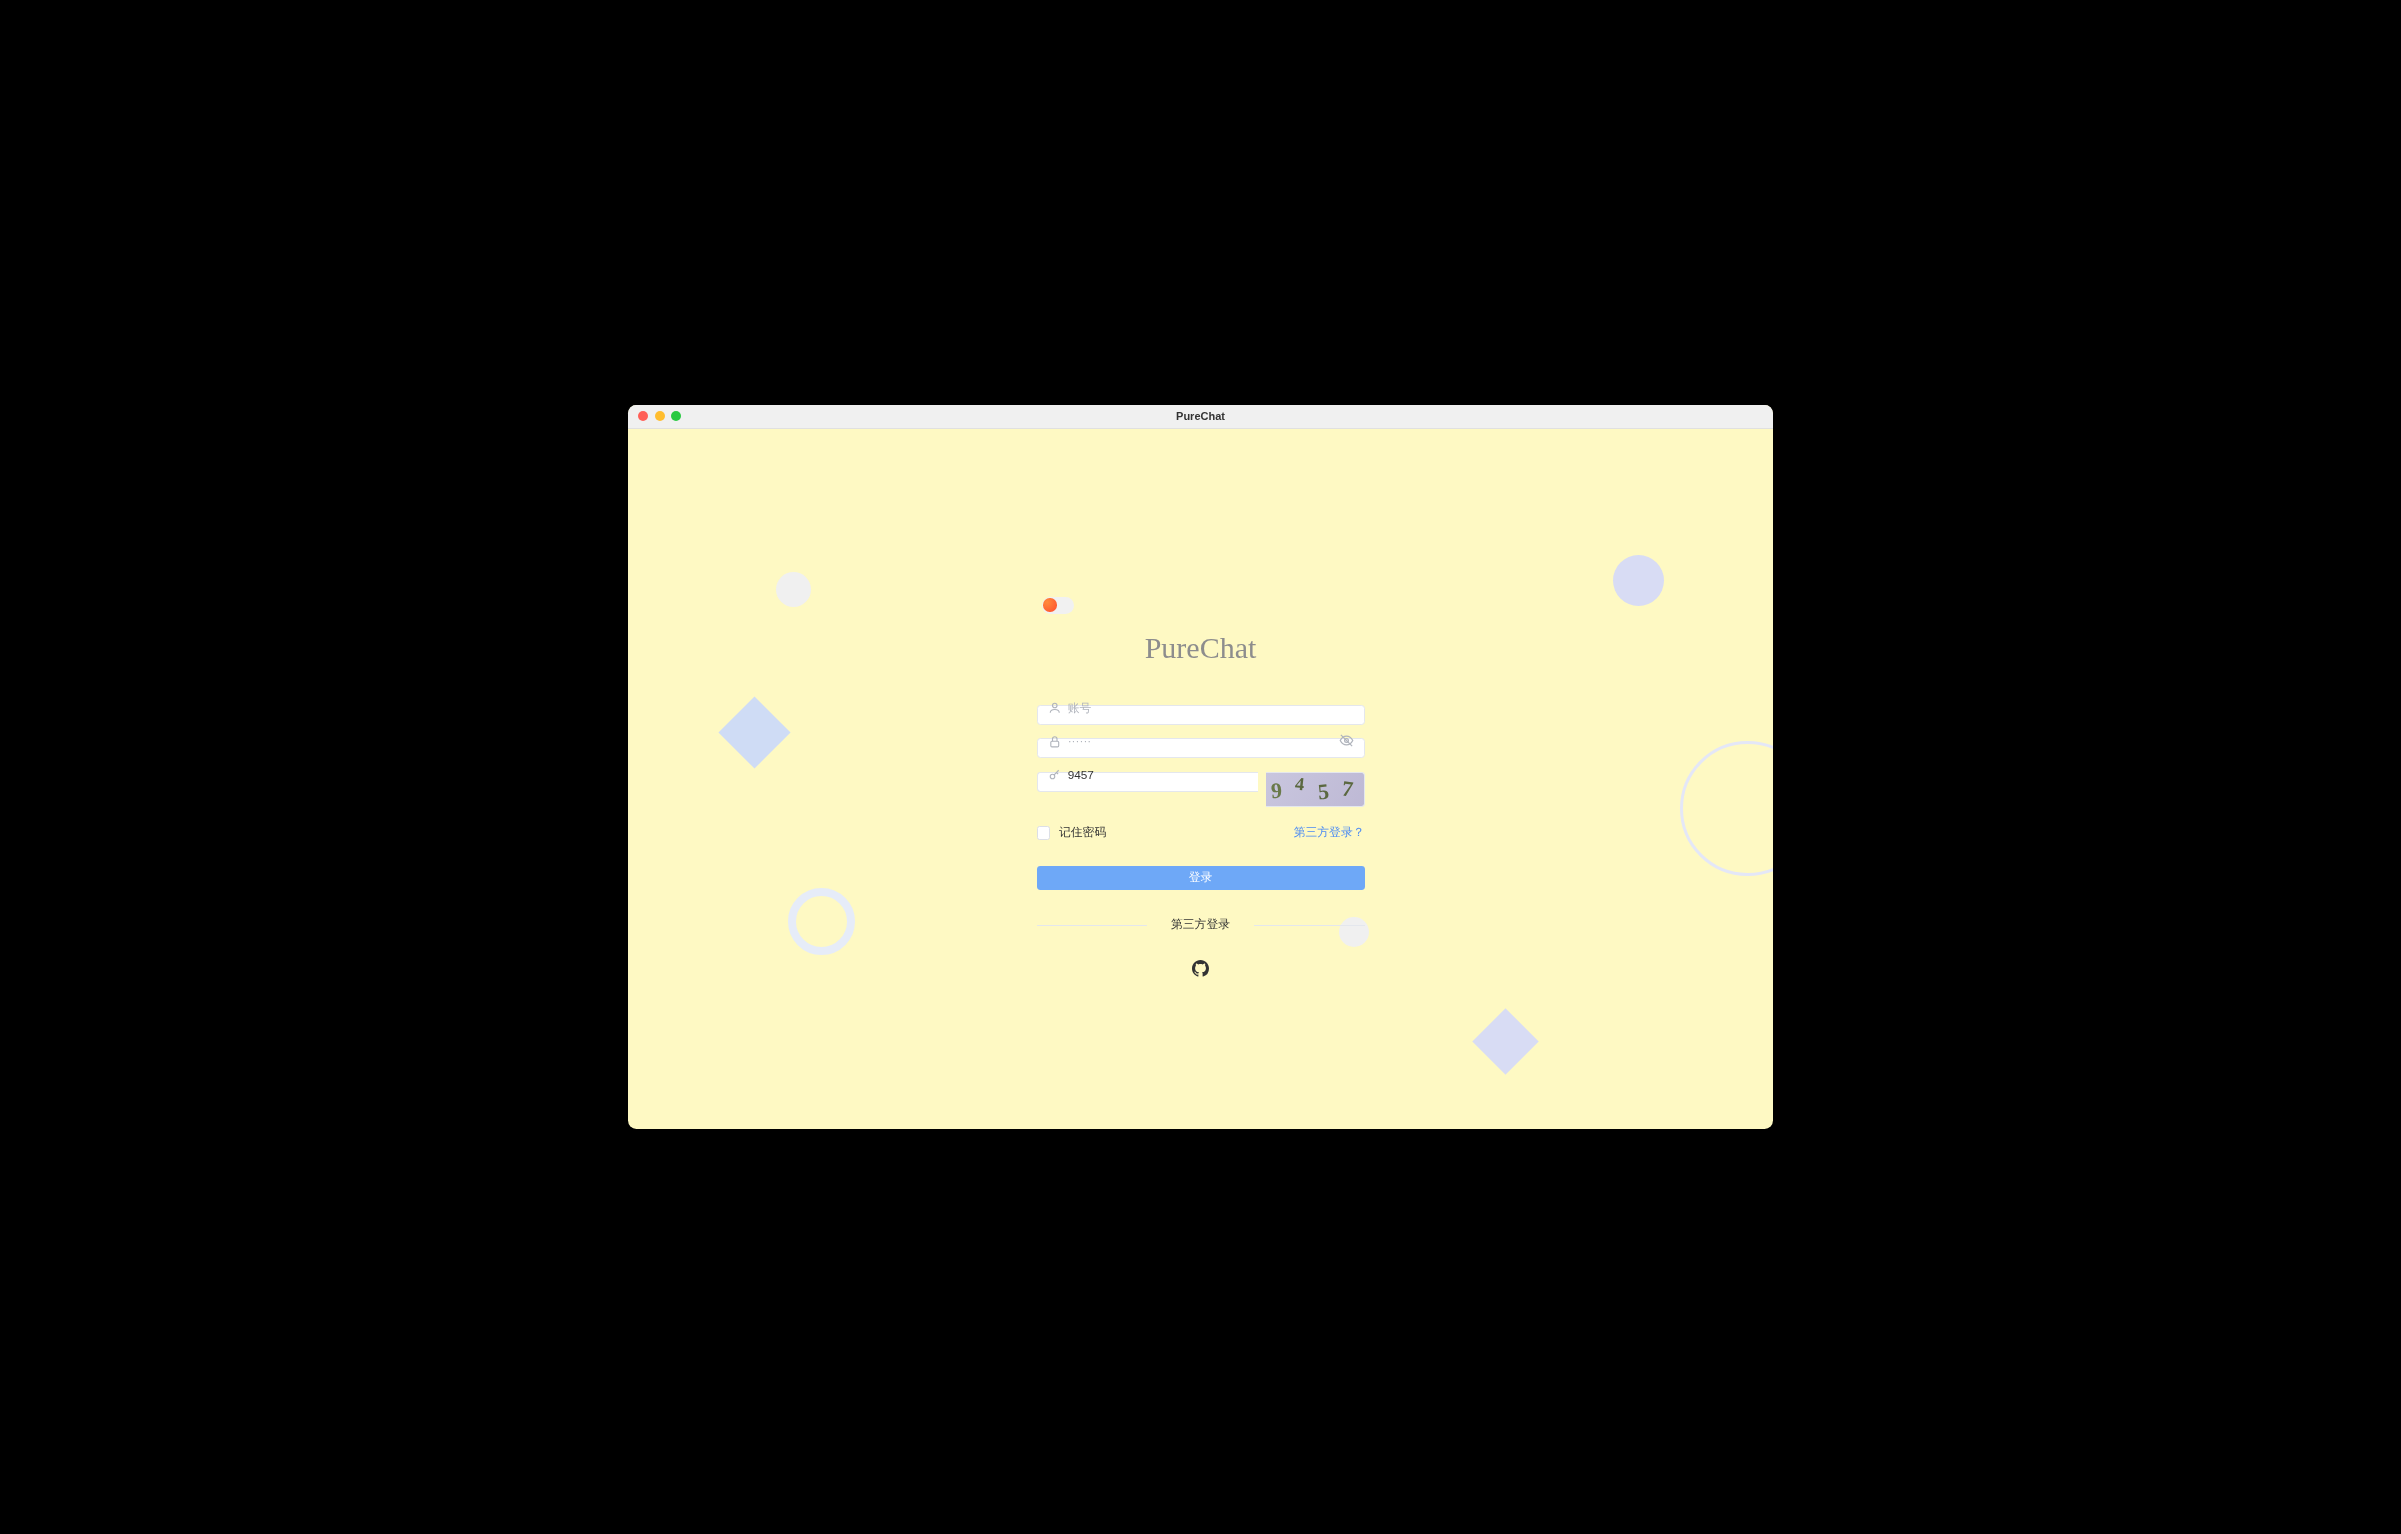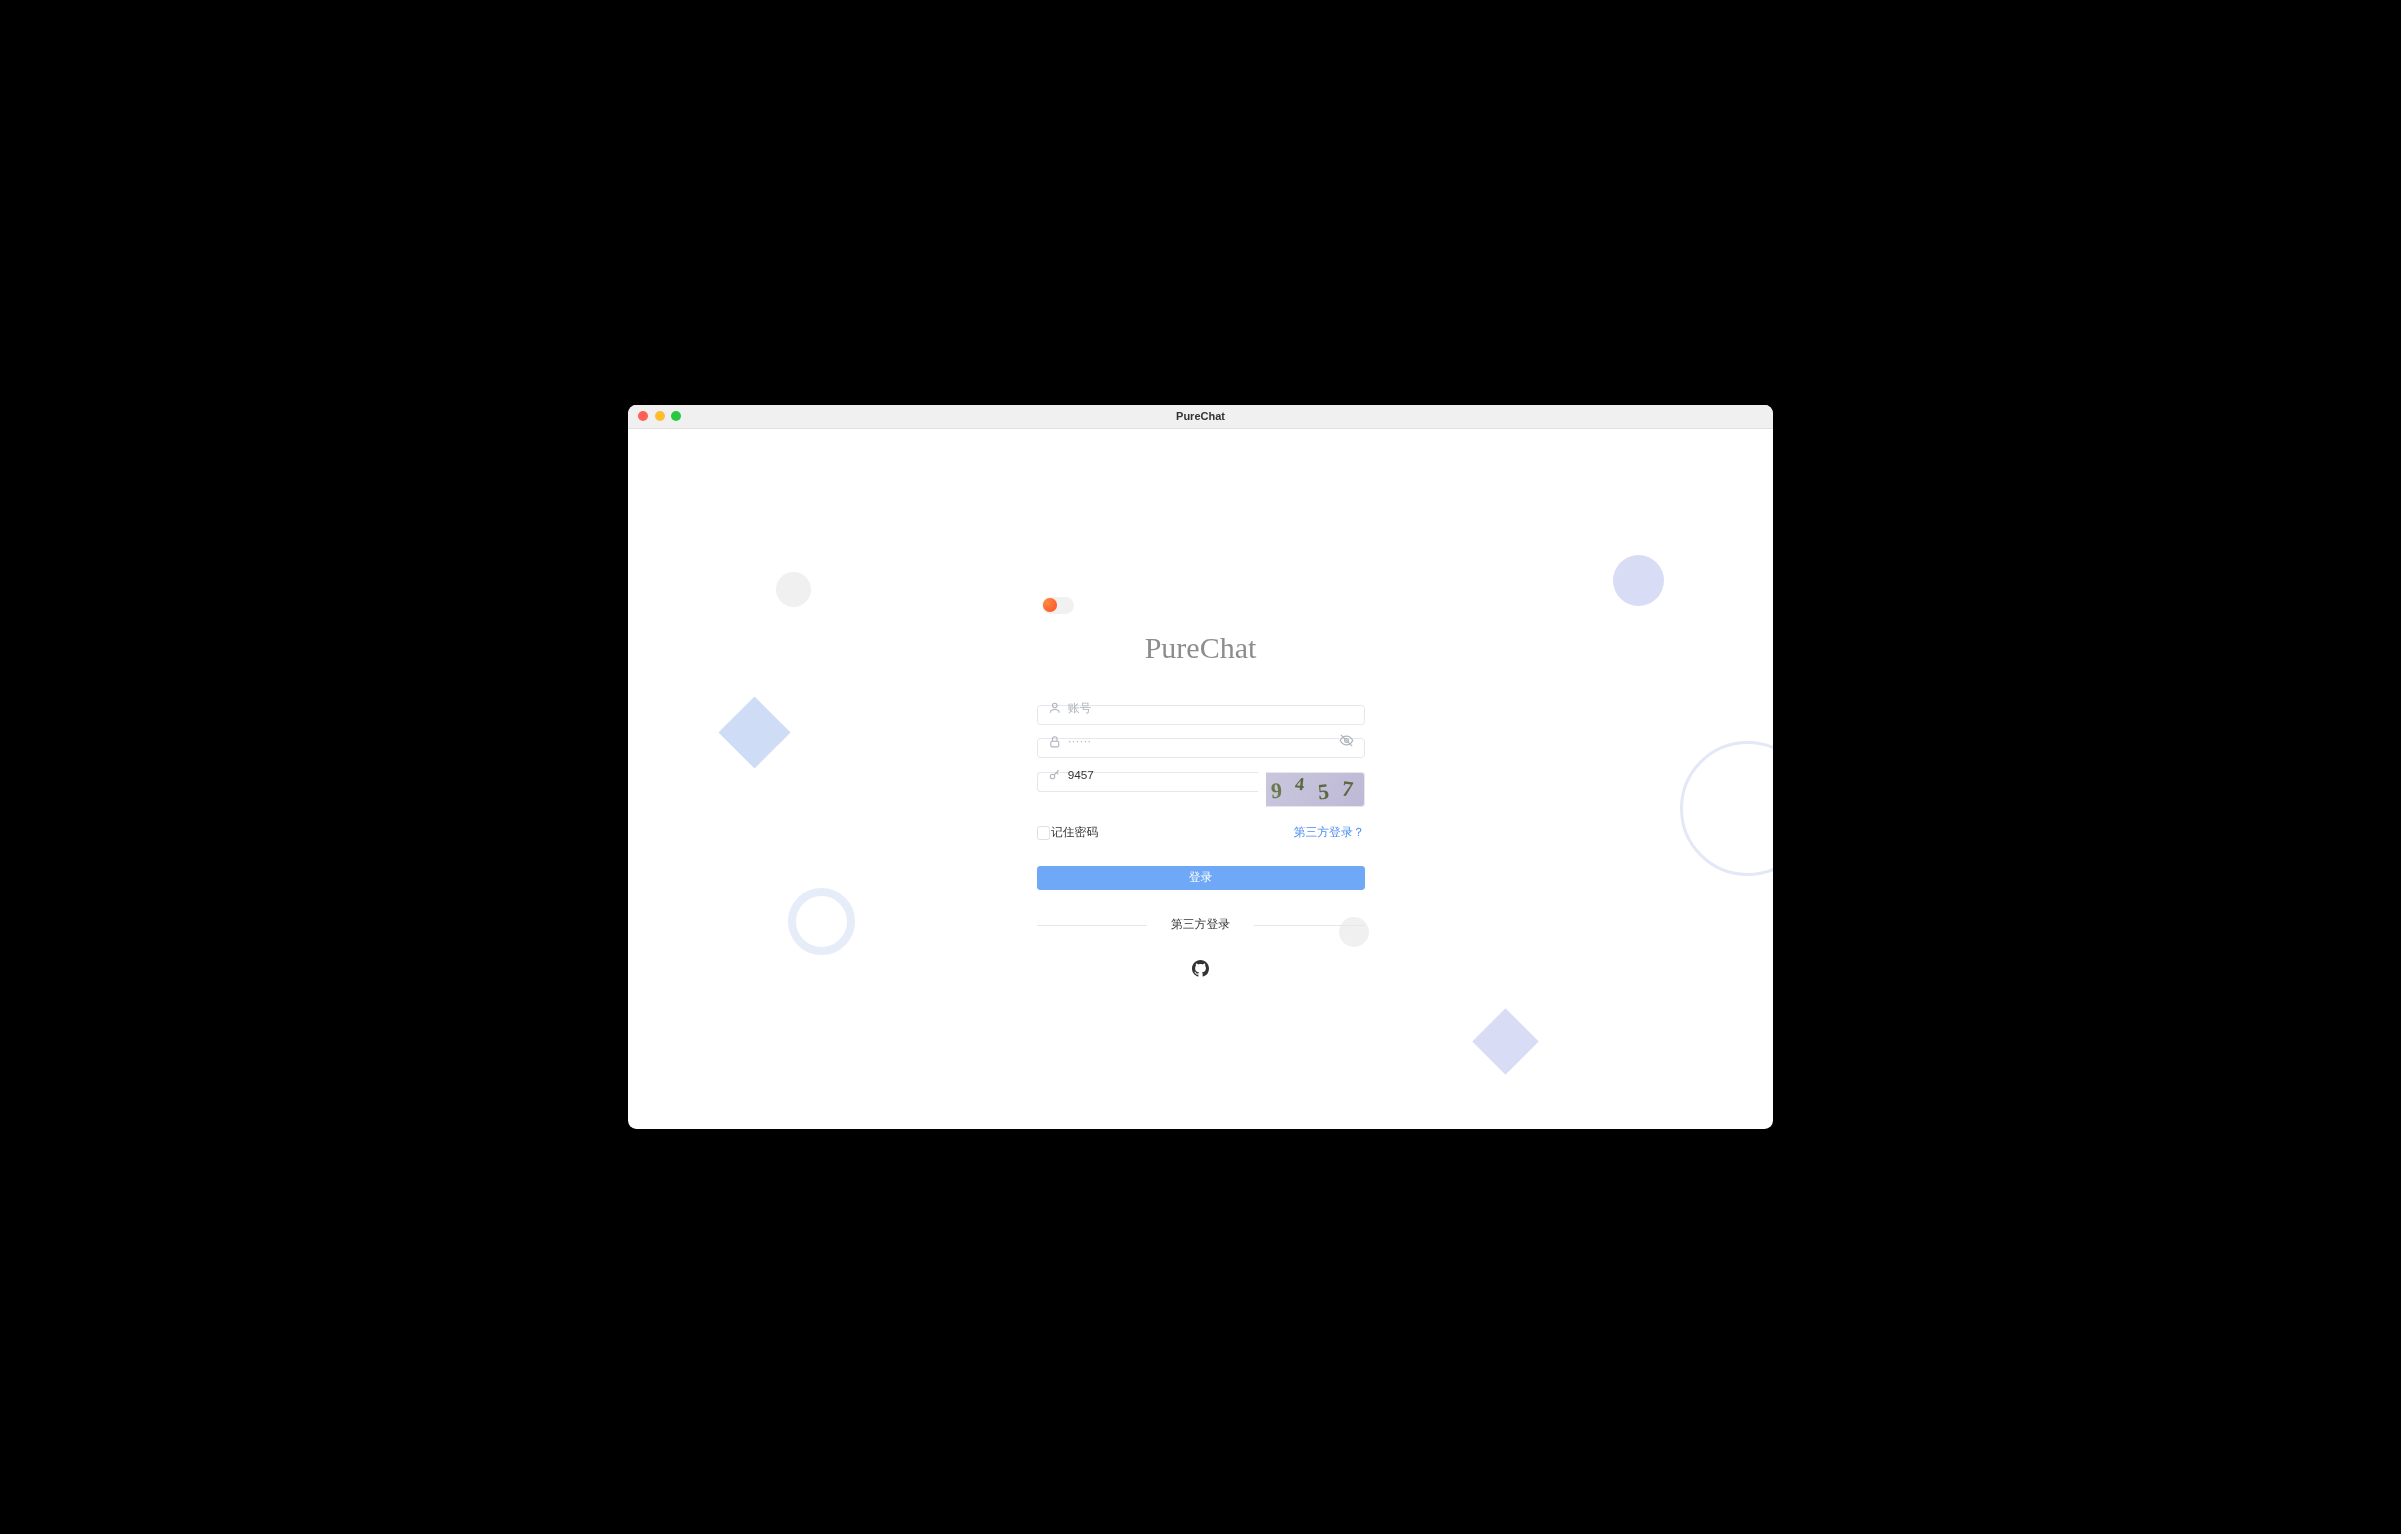--- a/index.html
+++ b/index.html
@@ -8,21 +8,21 @@
       background: #000;
       display: flex;
       align-items: center;
       justify-content: center;
       min-height: 100vh;
       padding: 17px;
     }
     .window {
       width: 1145px;
       height: 724px;
-      background: #ffffff;
+      background: #fef9c3;
       border-radius: 8.4px;
       overflow: hidden;
       position: relative;
       box-shadow: 0 8.4px 34px rgba(0,0,0,0.3);
     }
     .titlebar {
       height: 23.6px;
       background: #f0f0f0;
       border-bottom: 0.8px solid #e0e0e0;
       display: flex;
@@ -209,21 +209,21 @@
     }
     .row-flex {
       display: flex;
       justify-content: space-between;
       align-items: center;
       margin-top: 5px;
     }
     .checkbox-wrap {
       display: flex;
       align-items: center;
-      gap: 1px;
+      gap: 9px;
       cursor: pointer;
     }
     .checkbox {
       width: 13.5px;
       height: 13.5px;
       border: 0.8px solid #dcdfe6;
       border-radius: 2.5px;
       background: #fff;
     }
     .checkbox-label {

